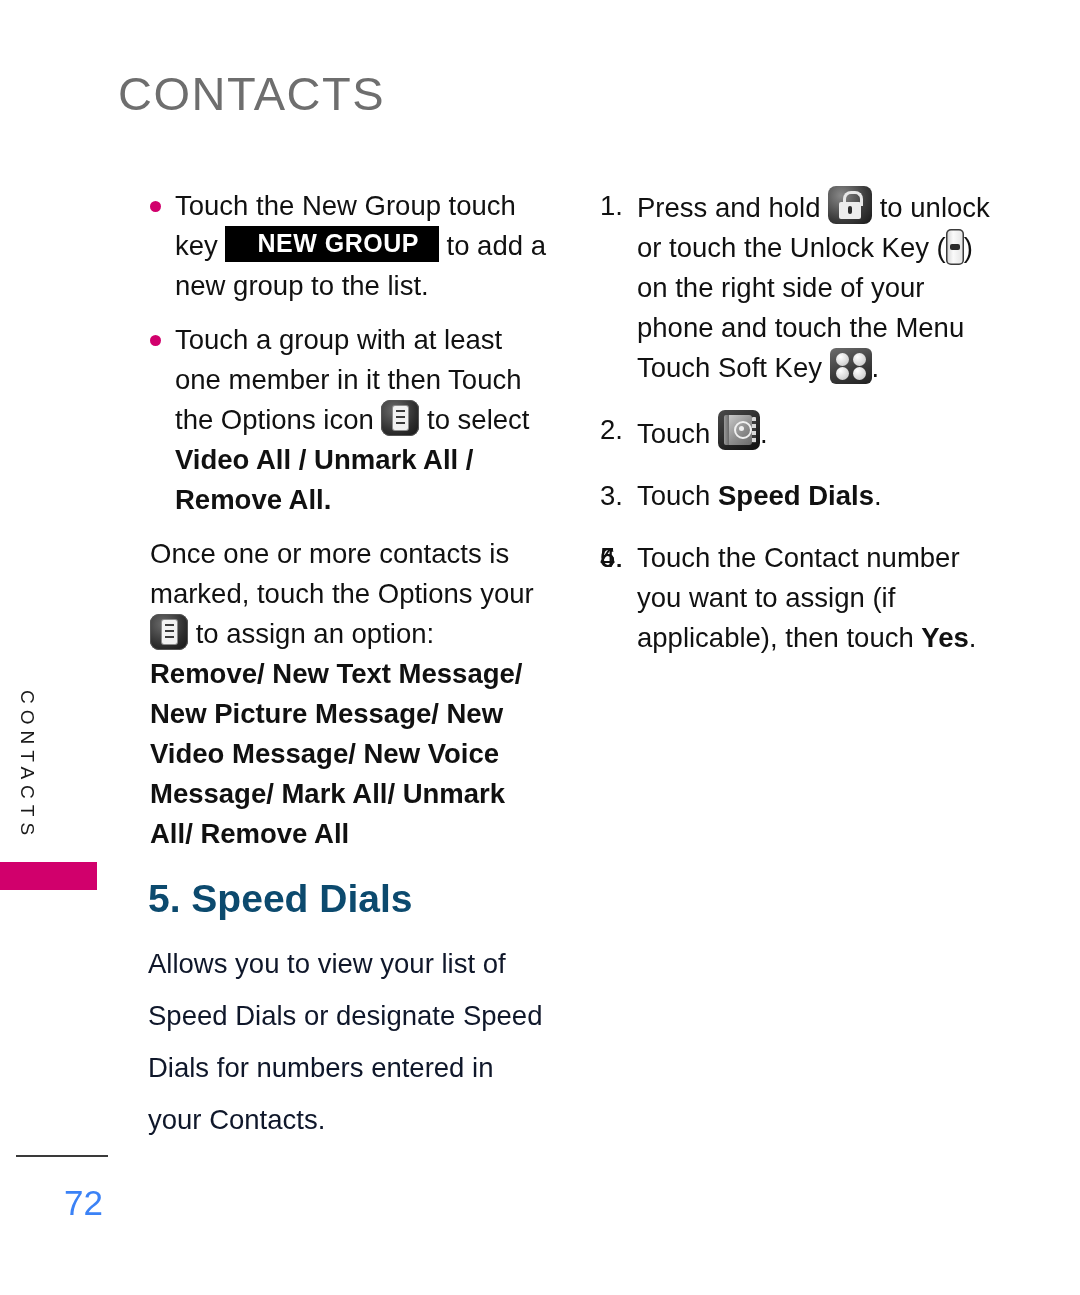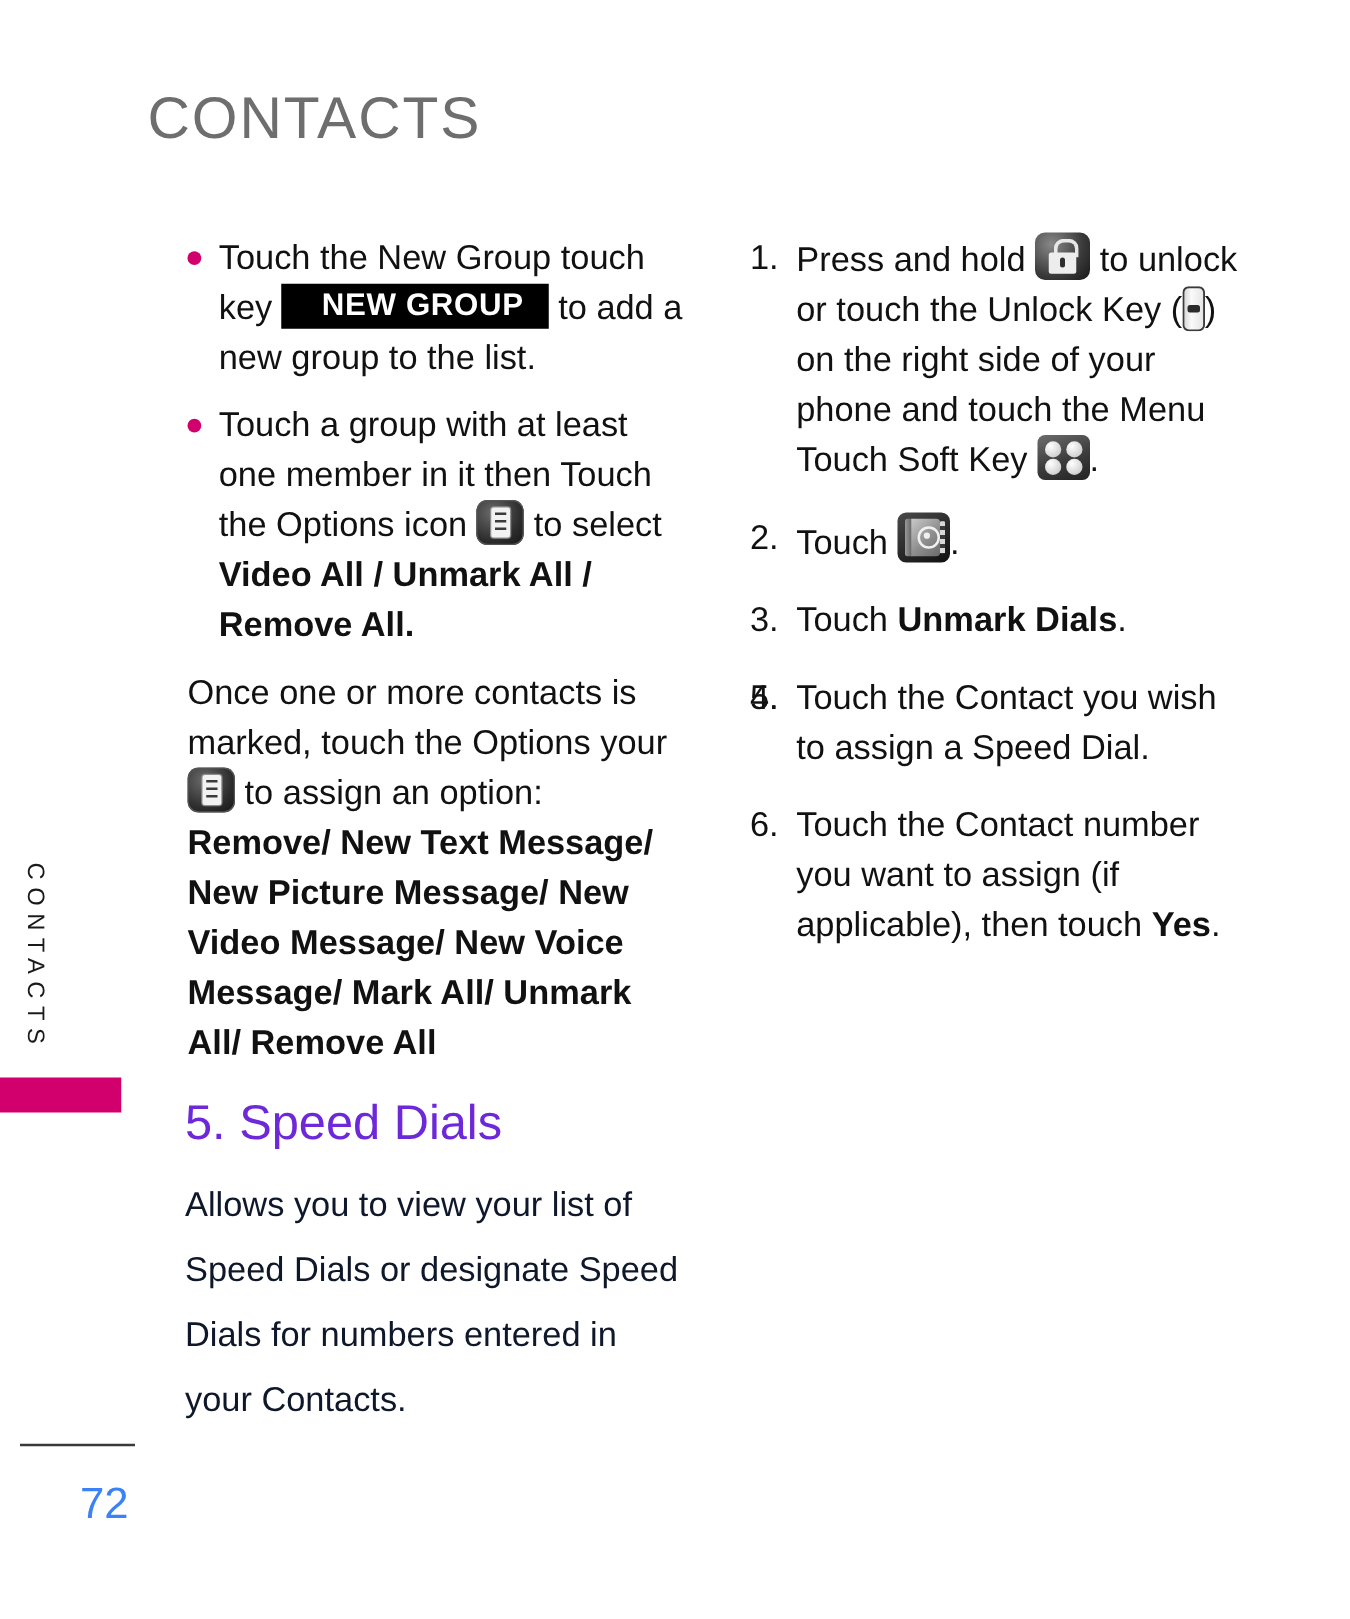--- a/index.html
+++ b/index.html
@@ -93,22 +93,22 @@
     top: 0;
     width: 33px;
   }
 
   
   .section-heading {
     position: absolute;
     left: 148px;
     top: 877px;
     font-size: 39px;
-    font-weight: normal;
-    color: #6d28d9;
+    font-weight: bold;
+    color: #0c4a6e;
     white-space: nowrap;
   }
   .section-body {
     position: absolute;
     left: 148px;
     top: 938px;
     width: 400px;
     font-size: 27.5px;
     line-height: 52px;
     color: #0f172a;
@@ -344,30 +344,29 @@
   <div class="step">
     <span class="step-num">2.</span>
     <span>Touch</span>
     <span class="icon-chip icon-contacts">
       <span class="spine"></span><span class="cover"></span><span class="ring"></span><span class="tabs"></span>
     </span><span>.</span>
   </div>
 
   <div class="step">
     <span class="step-num">3.</span>
-    <span>Touch </span><b>Unmark Dials</b><span>.</span>
+    <span>Touch </span><b>Speed Dials</b><span>.</span>
   </div>
 
   <div class="step">
     <span class="step-num">4.</span>
   </div>
 
   <div class="step">
     <span class="step-num">5.</span>
-    <span>Touch the Contact you wish to assign a Speed Dial.</span>
   </div>
 
   <div class="step">
     <span class="step-num">6.</span>
     <span>Touch the Contact number you want to assign (if applicable), then touch </span><b>Yes</b><span>.</span>
   </div>
 
 </div>
 
 <div class="footer-rule"></div>

